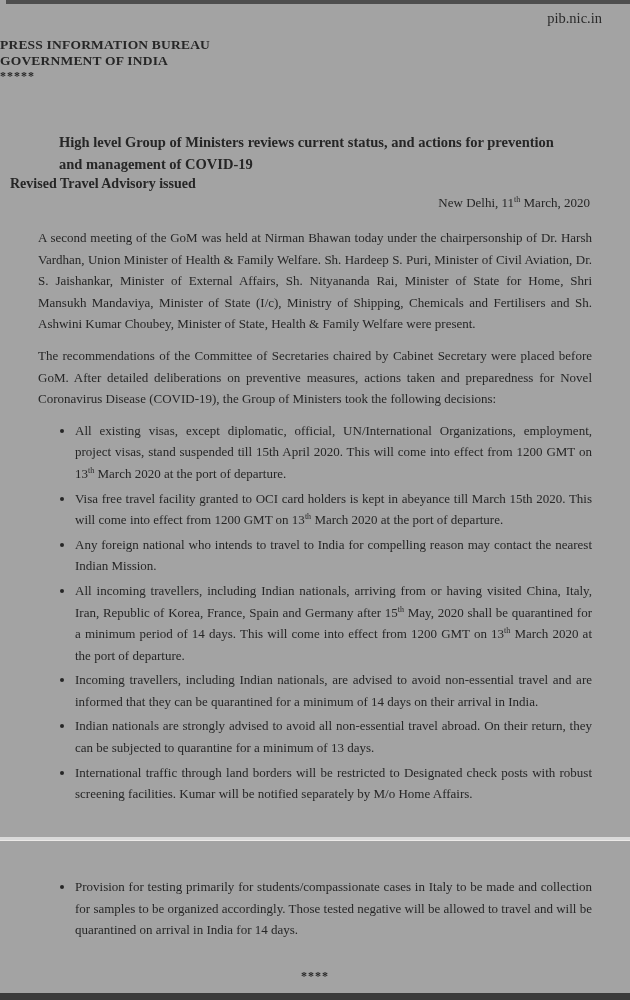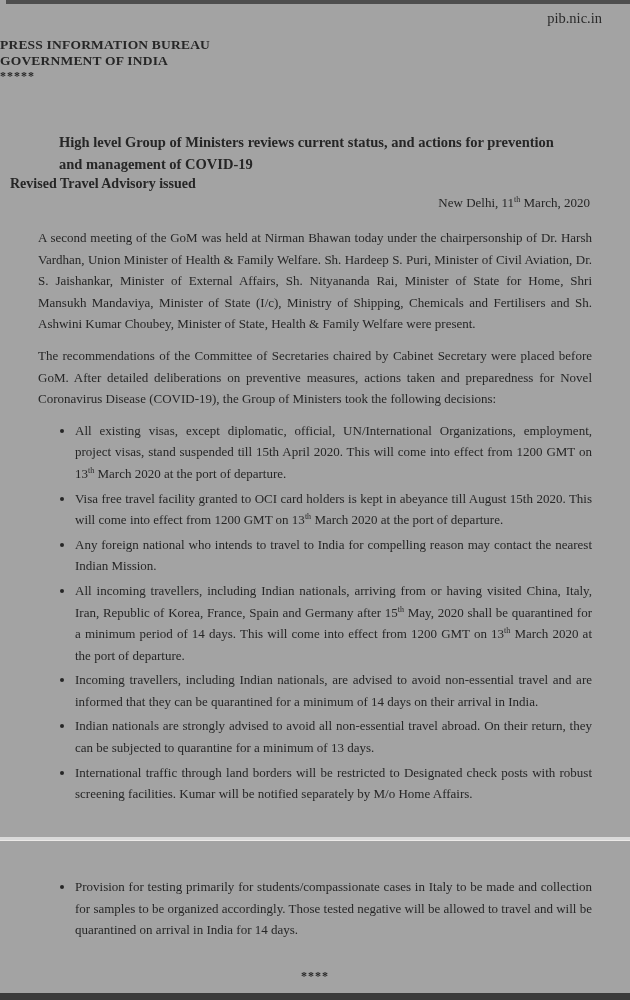--- a/index.html
+++ b/index.html
@@ -149,21 +149,21 @@
 
   <h2 class="headline-subtitle">Revised Travel Advisory issued</h2>
 
   <div class="dateline"><span>New Delhi, 11</span><sup>th</sup><span> March, 2020</span></div>
 
   <div class="content">
     <p>A second meeting of the GoM was held at Nirman Bhawan today under the chairpersonship of Dr. Harsh Vardhan, Union Minister of Health &amp; Family Welfare. Sh. Hardeep S. Puri, Minister of Civil Aviation, Dr. S. Jaishankar, Minister of External Affairs, Sh. Nityananda Rai, Minister of State for Home, Shri Mansukh Mandaviya, Minister of State (I/c), Ministry of Shipping, Chemicals and Fertilisers and Sh. Ashwini Kumar Choubey, Minister of State, Health &amp; Family Welfare were present.</p>
     <p>The recommendations of the Committee of Secretaries chaired by Cabinet Secretary were placed before GoM. After detailed deliberations on preventive measures, actions taken and preparedness for Novel Coronavirus Disease (COVID-19), the Group of Ministers took the following decisions:</p>
     <ul class="bullet-list">
         <li><span>All existing visas, except diplomatic, official, UN/International Organizations, employment, project visas, stand suspended till 15th April 2020. This will come into effect from 1200 GMT on 13</span><sup>th</sup><span> March 2020 at the port of departure.</span></li>
-        <li><span>Visa free travel facility granted to OCI card holders is kept in abeyance till August 15th 2020. This will come into effect from 1200 GMT on 13</span><sup>th</sup><span> March 2020 at the port of departure.</span></li>
+        <li><span>Visa free travel facility granted to OCI card holders is kept in abeyance till March 15th 2020. This will come into effect from 1200 GMT on 13</span><sup>th</sup><span> March 2020 at the port of departure.</span></li>
         <li><span>Any foreign national who intends to travel to India for compelling reason may contact the nearest Indian Mission.</span></li>
         <li><span>All incoming travellers, including Indian nationals, arriving from or having visited China, Italy, Iran, Republic of Korea, France, Spain and Germany after 15</span><sup>th</sup><span> May, 2020 shall be quarantined for a minimum period of 14 days. This will come into effect from 1200 GMT on 13</span><sup>th</sup><span> March 2020 at the port of departure.</span></li>
         <li><span>Incoming travellers, including Indian nationals, are advised to avoid non-essential travel and are informed that they can be quarantined for a minimum of 14 days on their arrival in India.</span></li>
         <li><span>Indian nationals are strongly advised to avoid all non-essential travel abroad. On their return, they can be subjected to quarantine for a minimum of 13 days.</span></li>
         <li><span>International traffic through land borders will be restricted to Designated check posts with robust screening facilities. Kumar will be notified separately by M/o Home Affairs.</span></li>
       </ul>
   </div>
 
   <div class="page-separator"></div>
 

